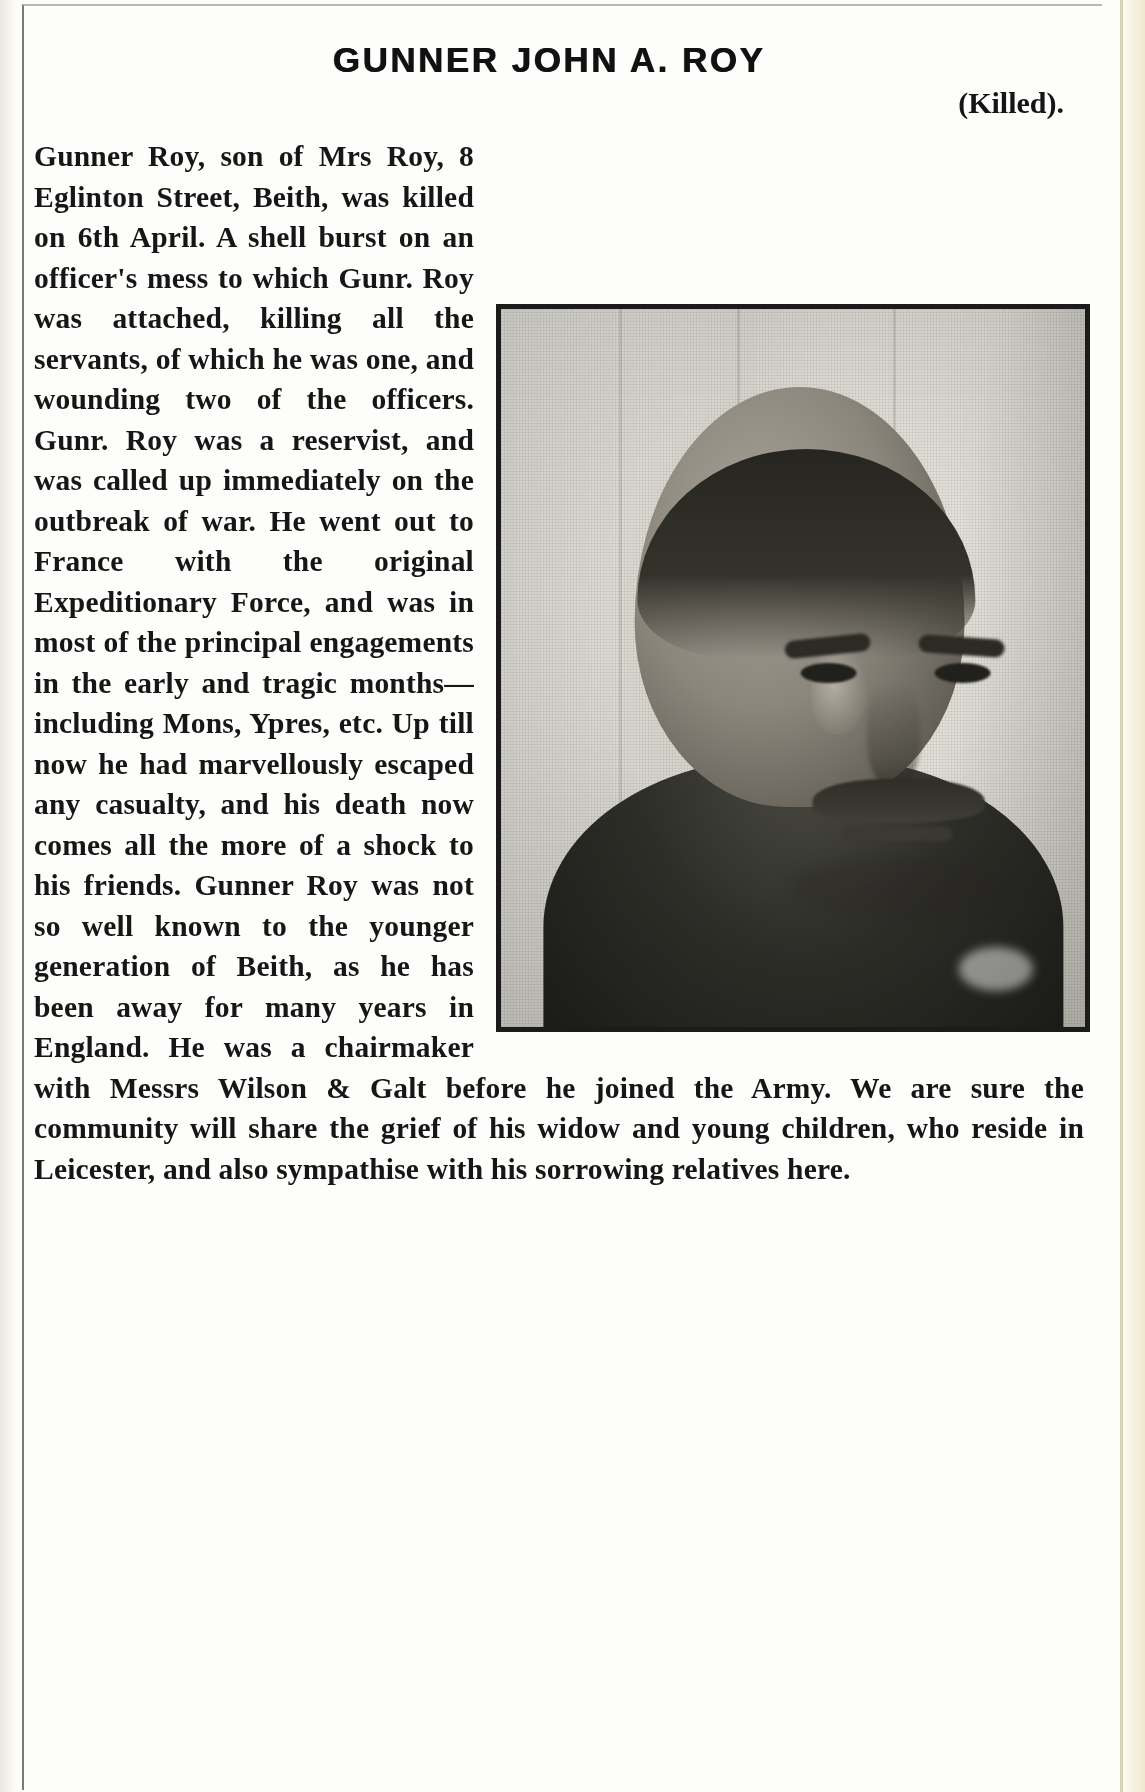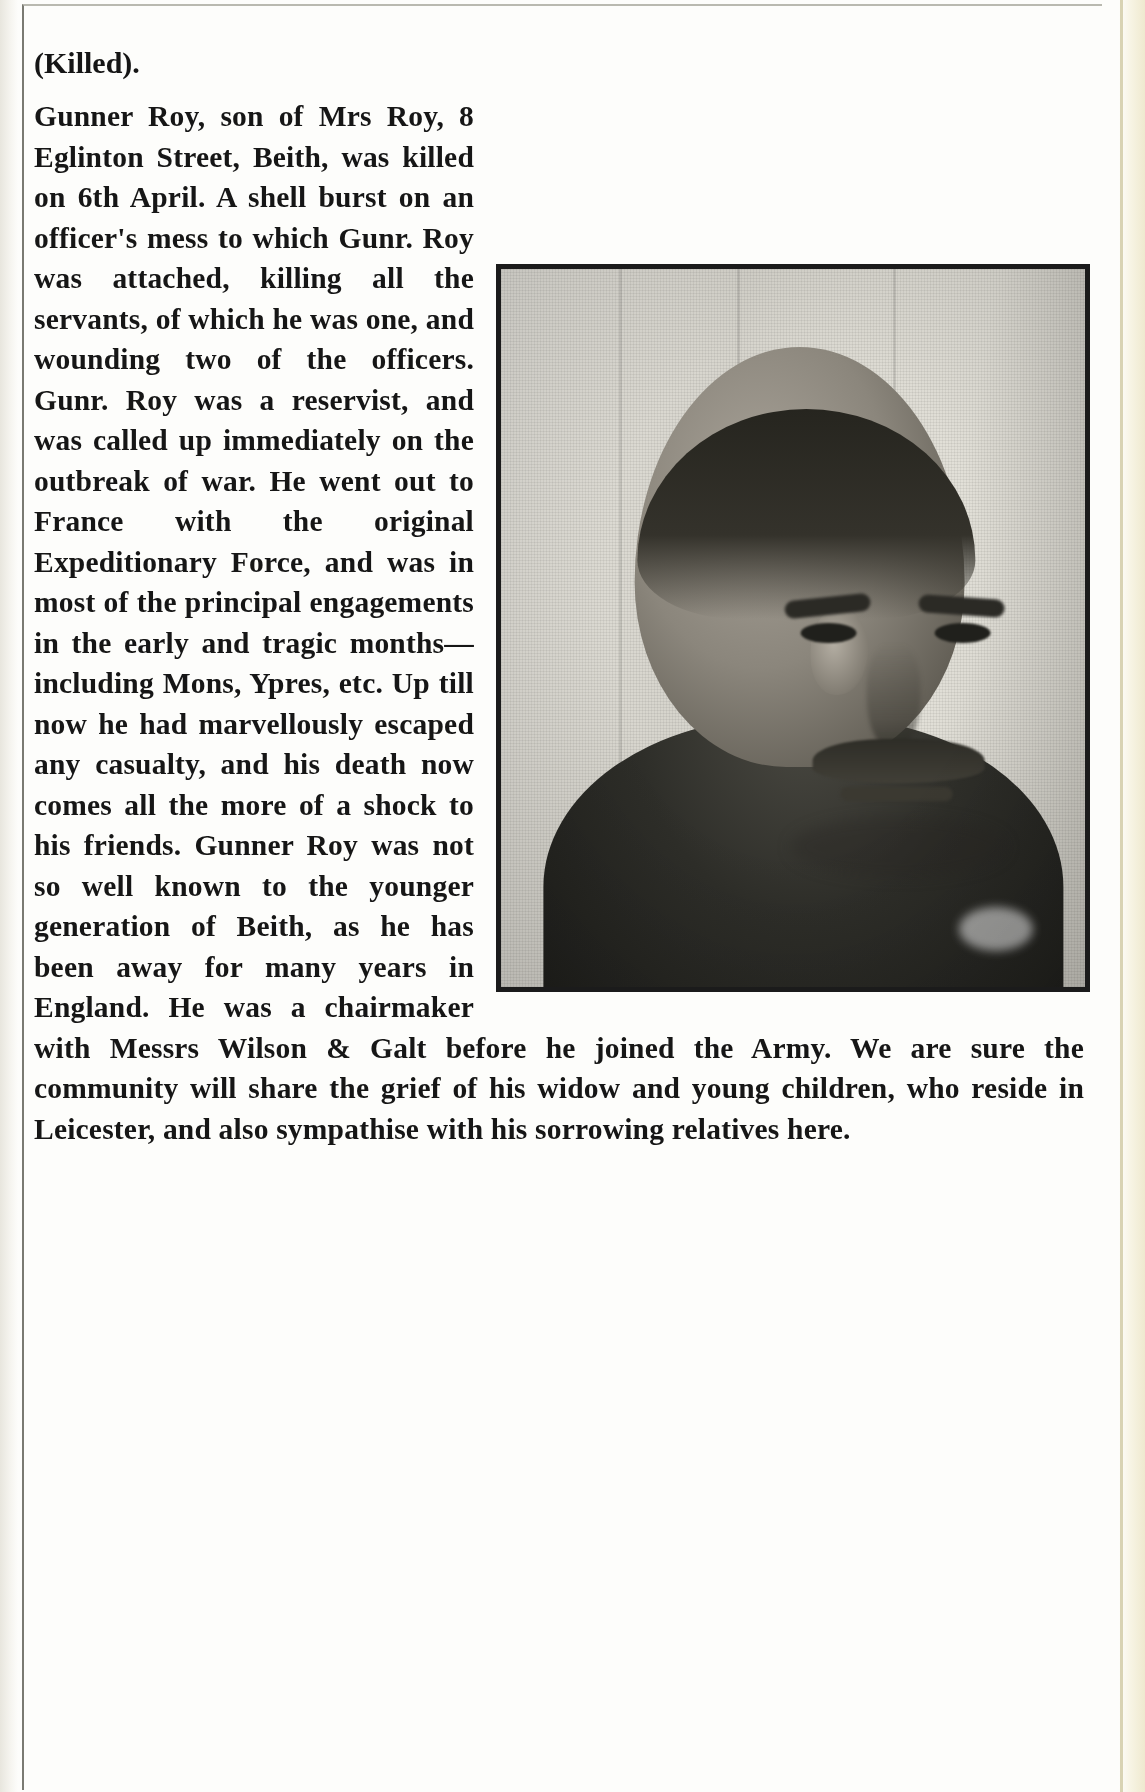--- a/index.html
+++ b/index.html
@@ -57,21 +57,21 @@
     font-family: "Liberation Sans", "DejaVu Sans", sans-serif;
     font-weight: bold;
     font-size: 35px;
     letter-spacing: 2.5px;
     color: #111;
     margin: 0 0 2px 0;
     padding-right: 20px;
     text-shadow: 0.6px 0 0 #111, -0.4px 0 0 rgba(0,0,0,0.35);
   }
   .subhead {
-    text-align: left;
+    text-align: right;
     font-family: "Liberation Serif", "DejaVu Serif", serif;
     font-weight: bold;
     font-size: 30px;
     color: #151515;
     margin: 6px 0 16px 0;
     padding-right: 20px;
   }
 
   .article {
     font-size: 29.5px;
@@ -249,20 +249,21 @@
 
 <div class="page">
 
   <div class="edge-left"></div>
   <div class="edge-right-strip"></div>
   <div class="edge-right-line"></div>
   <div class="clip-frame"></div>
 
   <div class="content">
 
+    <h1 class="headline">GUNNER JOHN A. ROY</h1>
 
     <div class="subhead">(Killed).</div>
 
     <div class="portrait-wrap">
       <div class="portrait">
         <div class="halftone"></div>
         <div class="vstreak" style="left:118px;"></div>
         <div class="vstreak" style="left:236px;"></div>
         <div class="vstreak" style="left:392px;"></div>
         <div class="subj-body"></div>

